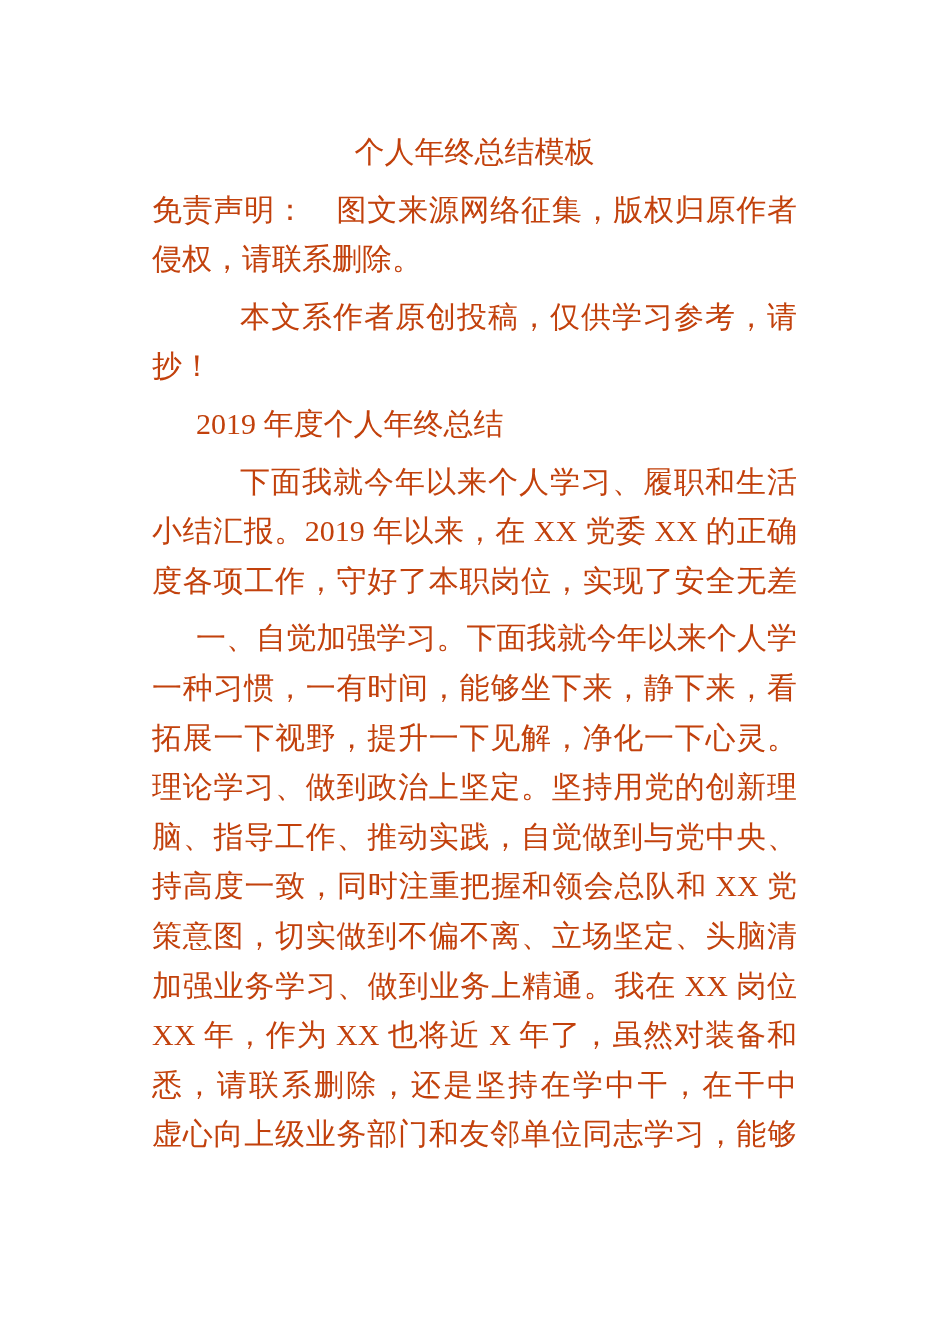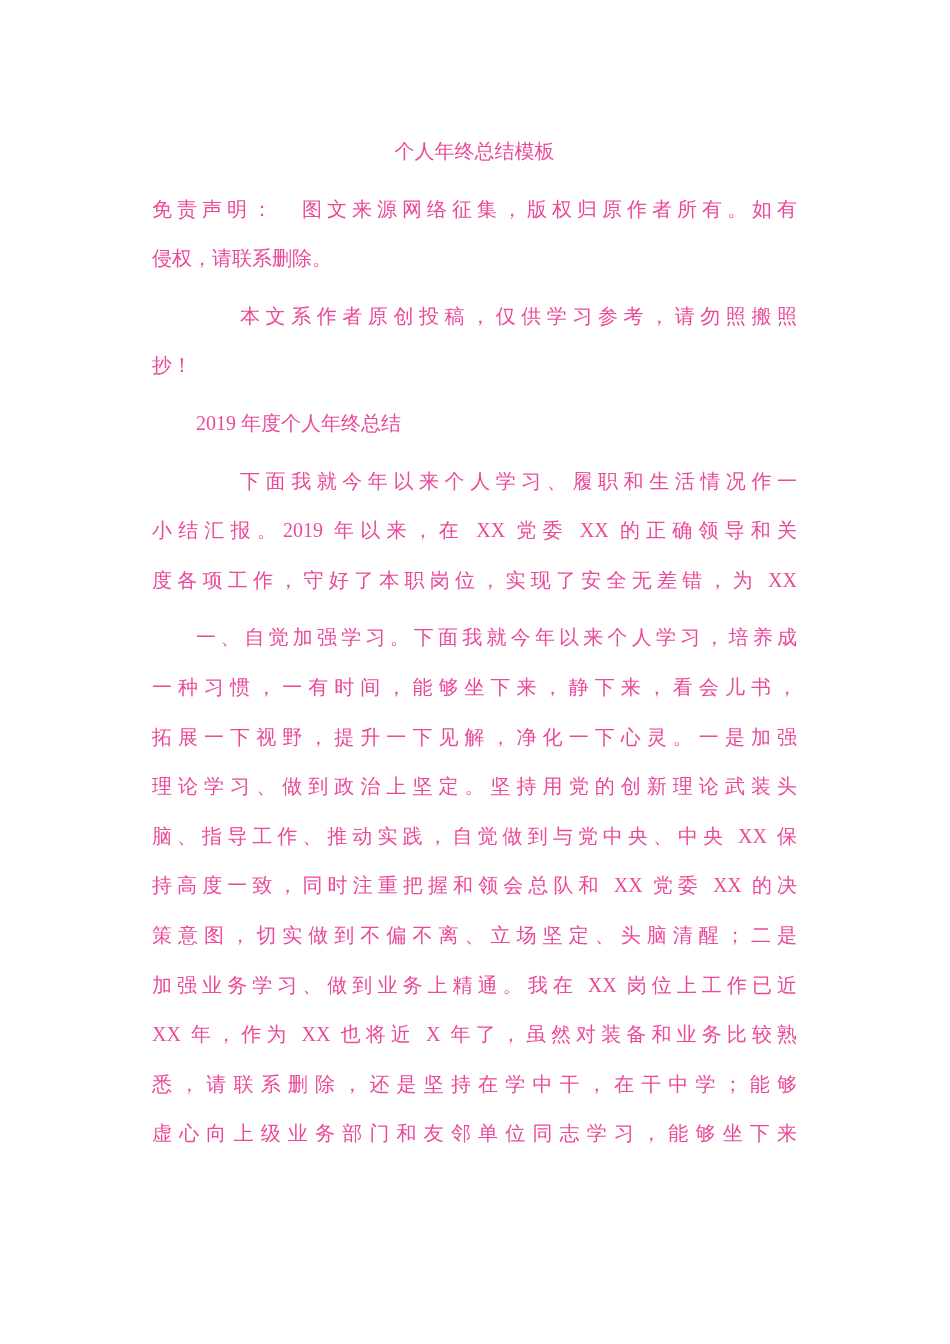--- a/index.html
+++ b/index.html
@@ -6,23 +6,23 @@
     margin: 0;
     padding: 0;
     background: #ffffff;
   }
   .page {
     position: relative;
     width: 950px;
     height: 1344px;
     margin: 0 auto;
     background: #ffffff;
-    color: #ec4899;
+    color: #c2410c;
     font-family: "Liberation Serif", "DejaVu Serif", serif;
-    font-size: 20px;
+    font-size: 30px;
     box-sizing: border-box;
     padding: 127px 145px 0 144px;
     overflow: hidden;
   }
   .line {
     height: 49.6px;
     line-height: 49.6px;
     overflow: hidden;
   }
   

